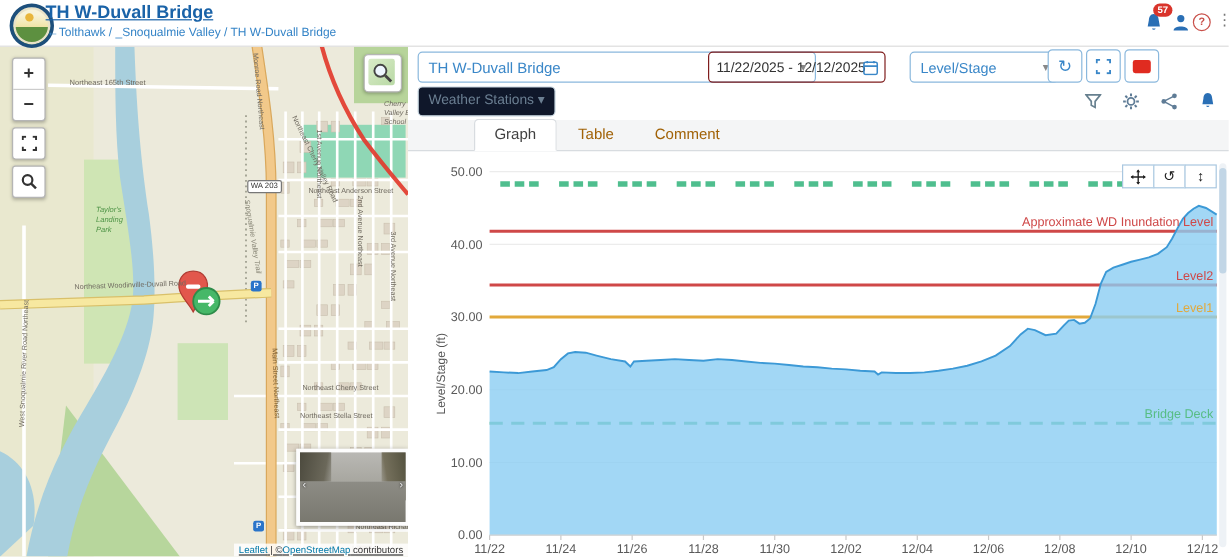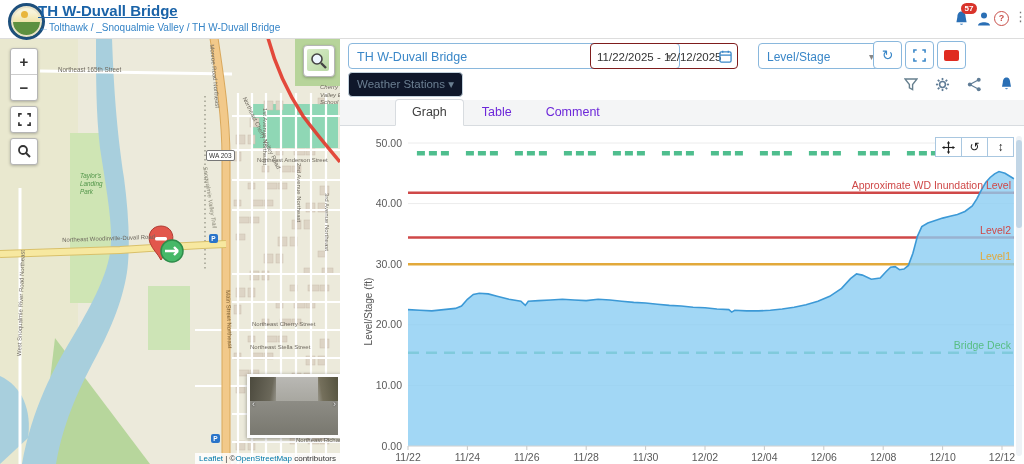--- a/index.html
+++ b/index.html
@@ -24,33 +24,33 @@
   #shield{position:absolute;left:206px;top:112px;background:#fff;border:1px solid #777;border-radius:2px;font-size:6.5px;padding:0 2px;color:#333;line-height:9px;}
   #mini{position:absolute;left:303px;top:7px;width:30px;height:30px;background:#fff;border:1px solid #b5b5b5;border-radius:4px;box-shadow:0 1px 3px rgba(0,0,0,.25);}
   #mini b{position:absolute;left:3px;top:3px;width:22px;height:22px;background:linear-gradient(135deg,#d9ecc8,#b9d9a5);border-radius:2px;}
   .park{position:absolute;width:9px;height:9px;background:#2a74c9;border-radius:2px;color:#fff;font-size:6.5px;font-weight:bold;text-align:center;line-height:9px;}
   #photo{position:absolute;left:247px;top:336px;width:88px;height:58px;background:#fff;border:3px solid #fdfdfd;box-shadow:0 1px 4px rgba(0,0,0,.4);}
   #photo .sky{position:absolute;left:0;top:0;right:0;height:24px;background:linear-gradient(#b9b8b4,#a8a7a0);}
   #photo .tl{position:absolute;left:0;top:0;width:26px;height:44px;background:linear-gradient(100deg,#4c4a3e,#6b685a 70%,transparent);}
   #photo .tr{position:absolute;right:0;top:0;width:20px;height:40px;background:linear-gradient(260deg,#54523f,#75705c 70%,transparent);}
   #photo .wt{position:absolute;left:0;bottom:0;right:0;height:34px;background:linear-gradient(#8d8c85,#79786f);}
   #photo .nav{position:absolute;top:22px;color:#eee;font-size:9px;text-shadow:0 0 2px #000;}
-  #attr{position:absolute;right:0;bottom:0;background:rgba(255,255,255,.82);font-size:8px;color:#333;padding:1px 4px;}
+  #attr{position:absolute;right:0;bottom:0;background:rgba(255,255,255,.82);font-size:8px;color:#333;padding:1px 4px;text-decoration:underline;}
   #attr a{color:#0078a8;text-decoration:none;}
   
   #panel{position:absolute;left:340px;top:38px;width:684px;height:426px;background:#fff;}
   .sel{position:absolute;height:26px;border:1px solid #8ab8dd;border-radius:4px;background:#fff;color:#3a87c8;font-size:12.5px;line-height:26px;padding:0 8px;box-sizing:border-box;}
   .sel .car{position:absolute;right:7px;top:0;color:#888;font-size:10px;}
   #dateBox{position:absolute;left:250px;top:5px;width:148px;height:26px;border:1px solid #7f1d1d;border-radius:4px;color:#333;font-size:11.5px;line-height:26px;padding:0 6px;box-sizing:border-box;}
   .tbtn{position:absolute;top:3px;width:29px;height:28px;border:1px solid #8ab8dd;border-radius:4px;background:#fff;text-align:center;line-height:27px;color:#3a87c8;font-size:14px;box-sizing:border-box;}
   #wsBtn{position:absolute;left:8px;top:34px;height:23px;border:1px solid #c3d2dd;border-radius:4px;color:#6b7f92;font-size:11.5px;line-height:23px;padding:0 8px;background:#0f172a;}
   #icoRow{position:absolute;right:10px;top:38px;display:flex;gap:17px;align-items:center;}
   
   #tabs{position:absolute;left:0;top:62px;width:684px;height:26px;background:#f4f5f6;border-bottom:1px solid #d8dce0;box-sizing:border-box;display:flex;align-items:flex-end;padding-left:14px;}
-  .tab{font-size:12.5px;color:#6d28d9;padding:5px 16px 6px;margin-right:2px;cursor:pointer;}
+  .tab{font-size:12.5px;color:#a16207;padding:5px 16px 6px;margin-right:2px;cursor:pointer;}
   .tab.on{background:#fff;color:#404040;border:1px solid #d8dce0;border-bottom:1px solid #fff;border-radius:4px 4px 0 0;margin-bottom:-1px;margin-left:41px;}
   
   #chartWrap{position:absolute;left:0;top:88px;width:684px;height:338px;}
   #ylab{position:absolute;left:-22px;top:180px;width:100px;text-align:center;font-size:10px;color:#555;transform:rotate(-90deg);}
   #ctools{position:absolute;left:596px;top:11px;display:flex;}
   .cbtn{width:27px;height:20px;border:1px solid #a9c7e0;background:#fff;color:#222;font-size:12px;text-align:center;line-height:19px;box-sizing:border-box;margin-left:-1px;}
   #scroll{position:absolute;left:676px;top:10px;width:6px;height:320px;background:#eef2f6;border-radius:3px;}
   #thumb{position:absolute;left:0;top:4px;width:6px;height:88px;background:#c2d6e6;border-radius:3px;}
   svg text{font-family:"Liberation Sans",sans-serif;}
 </style>

